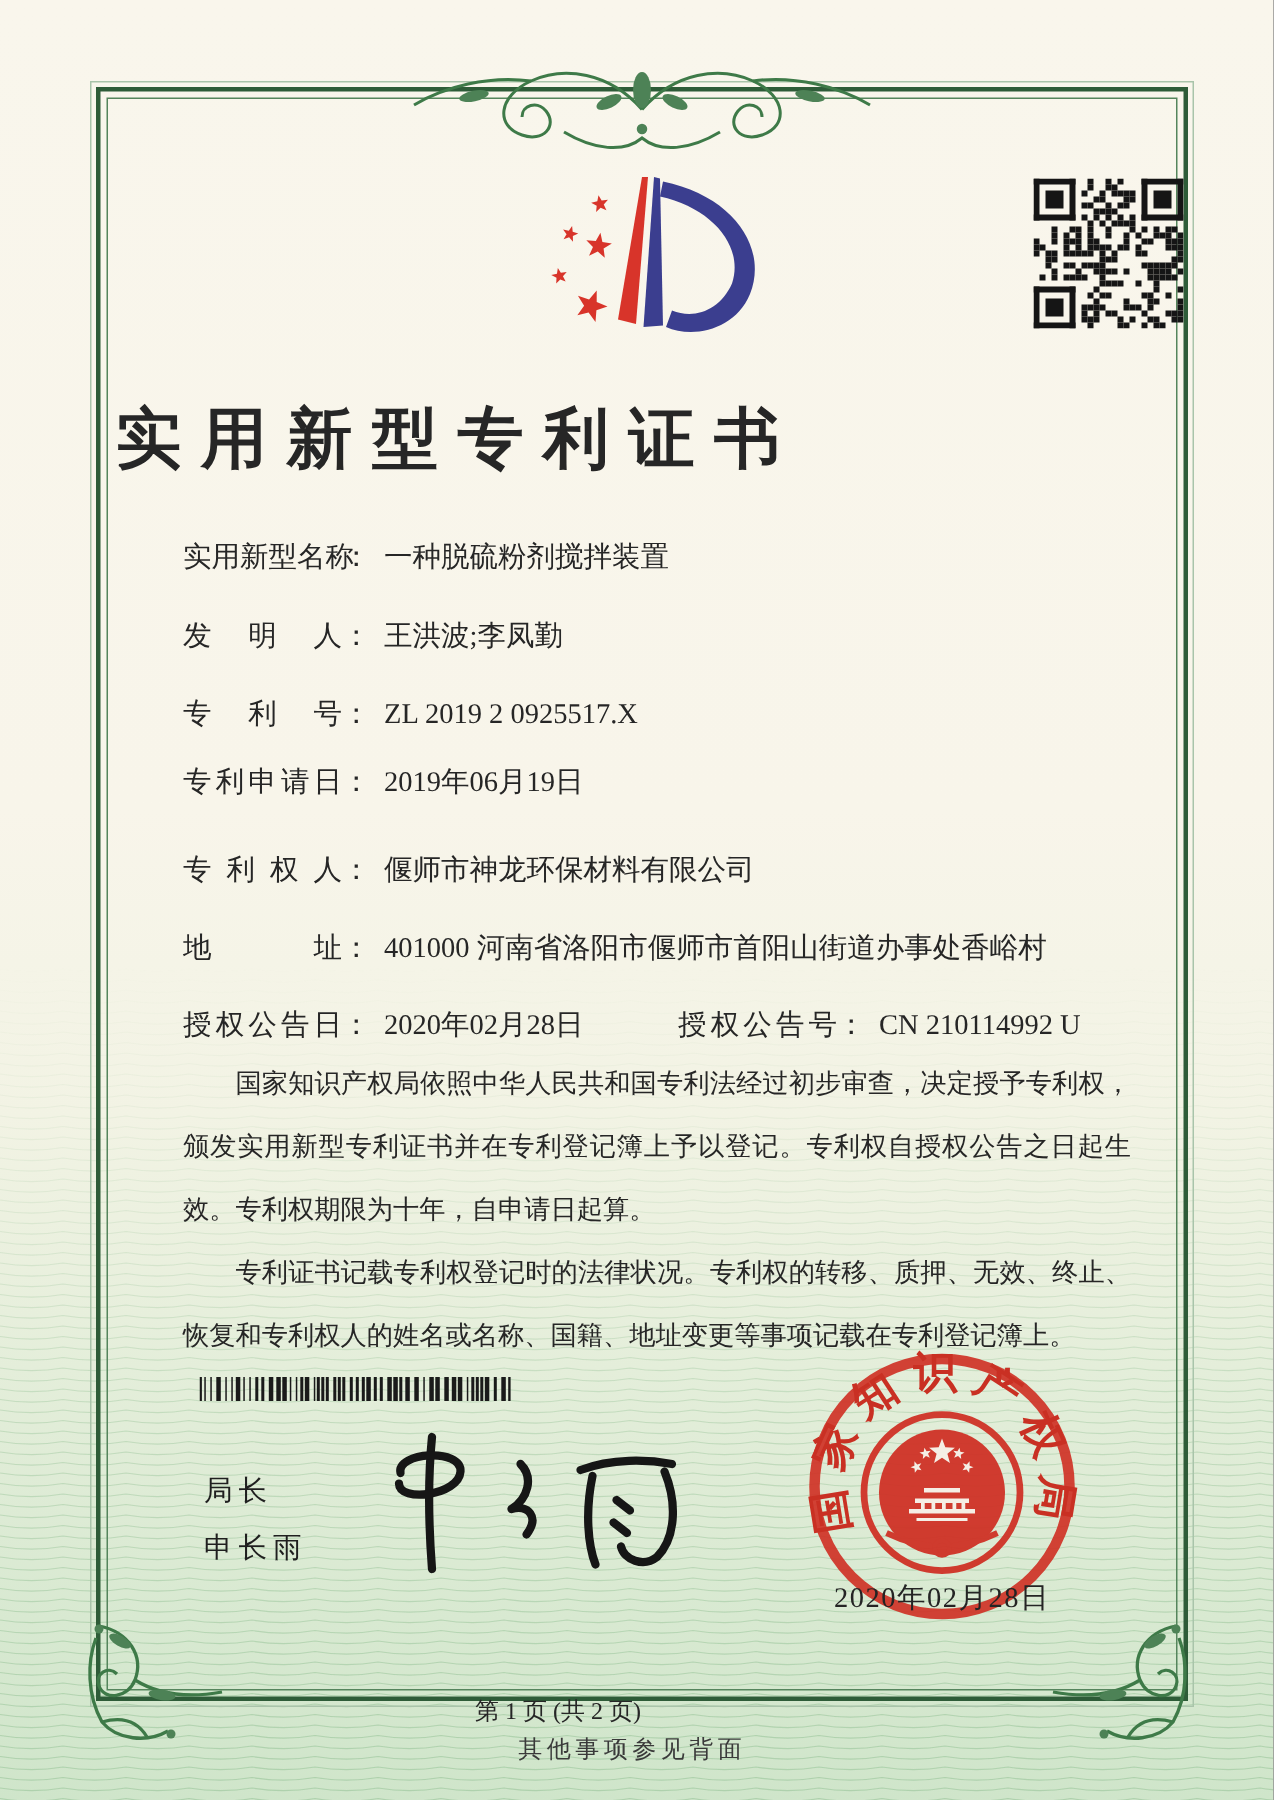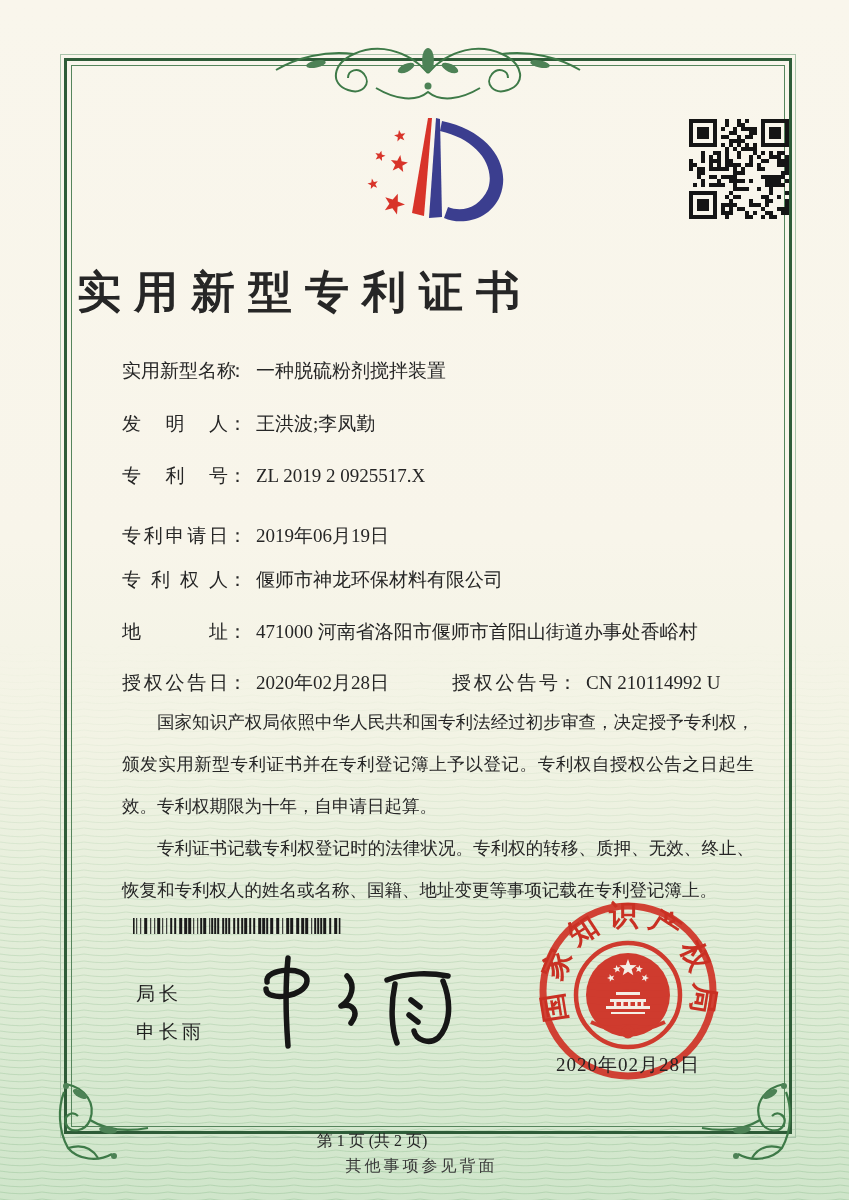--- a/index.html
+++ b/index.html
@@ -404,28 +404,28 @@
 
   <div class="row" style="top:358px;">
     <span class="lbl">实用新型名称</span><span>：</span><span class="val">一种脱硫粉剂搅拌装置</span>
   </div>
   <div class="row" style="top:411px;">
     <span class="lbl">发明人</span><span>：</span><span class="val">王洪波;李凤勤</span>
   </div>
   <div class="row" style="top:463px;">
     <span class="lbl">专利号</span><span>：</span><span class="val">ZL 2019 2 0925517.X</span>
   </div>
-  <div class="row" style="top:523px;font-family:Liberation Serif, serif;">
+  <div class="row" style="top:508px;font-family:Liberation Serif, serif;">
     <span class="lbl">专利申请日</span><span>：</span><span class="val">2019年06月19日</span>
   </div>
   <div class="row" style="top:567px;">
     <span class="lbl">专利权人</span><span>：</span><span class="val">偃师市神龙环保材料有限公司</span>
   </div>
   <div class="row" style="top:619px;">
-    <span class="lbl">地址</span><span>：</span><span class="val">471000 河南省洛阳市偃师市首阳山街道办事处香峪村</span>
+    <span class="lbl">地址</span><span>：</span><span class="val">401000 河南省洛阳市偃师市首阳山街道办事处香峪村</span>
   </div>
   <div class="row" style="top:670px;">
     <span class="lbl">授权公告日</span><span>：</span><span class="val">2020年02月28日</span>
     <span class="pair2">
       <span class="lbl">授权公告号</span><span>：</span><span class="val">CN 210114992 U</span>
     </span>
   </div>
 
   <div class="paras">
     <p>国家知识产权局依照中华人民共和国专利法经过初步审查，决定授予专利权，颁发实用新型专利证书并在专利登记簿上予以登记。专利权自授权公告之日起生效。专利权期限为十年，自申请日起算。</p>

